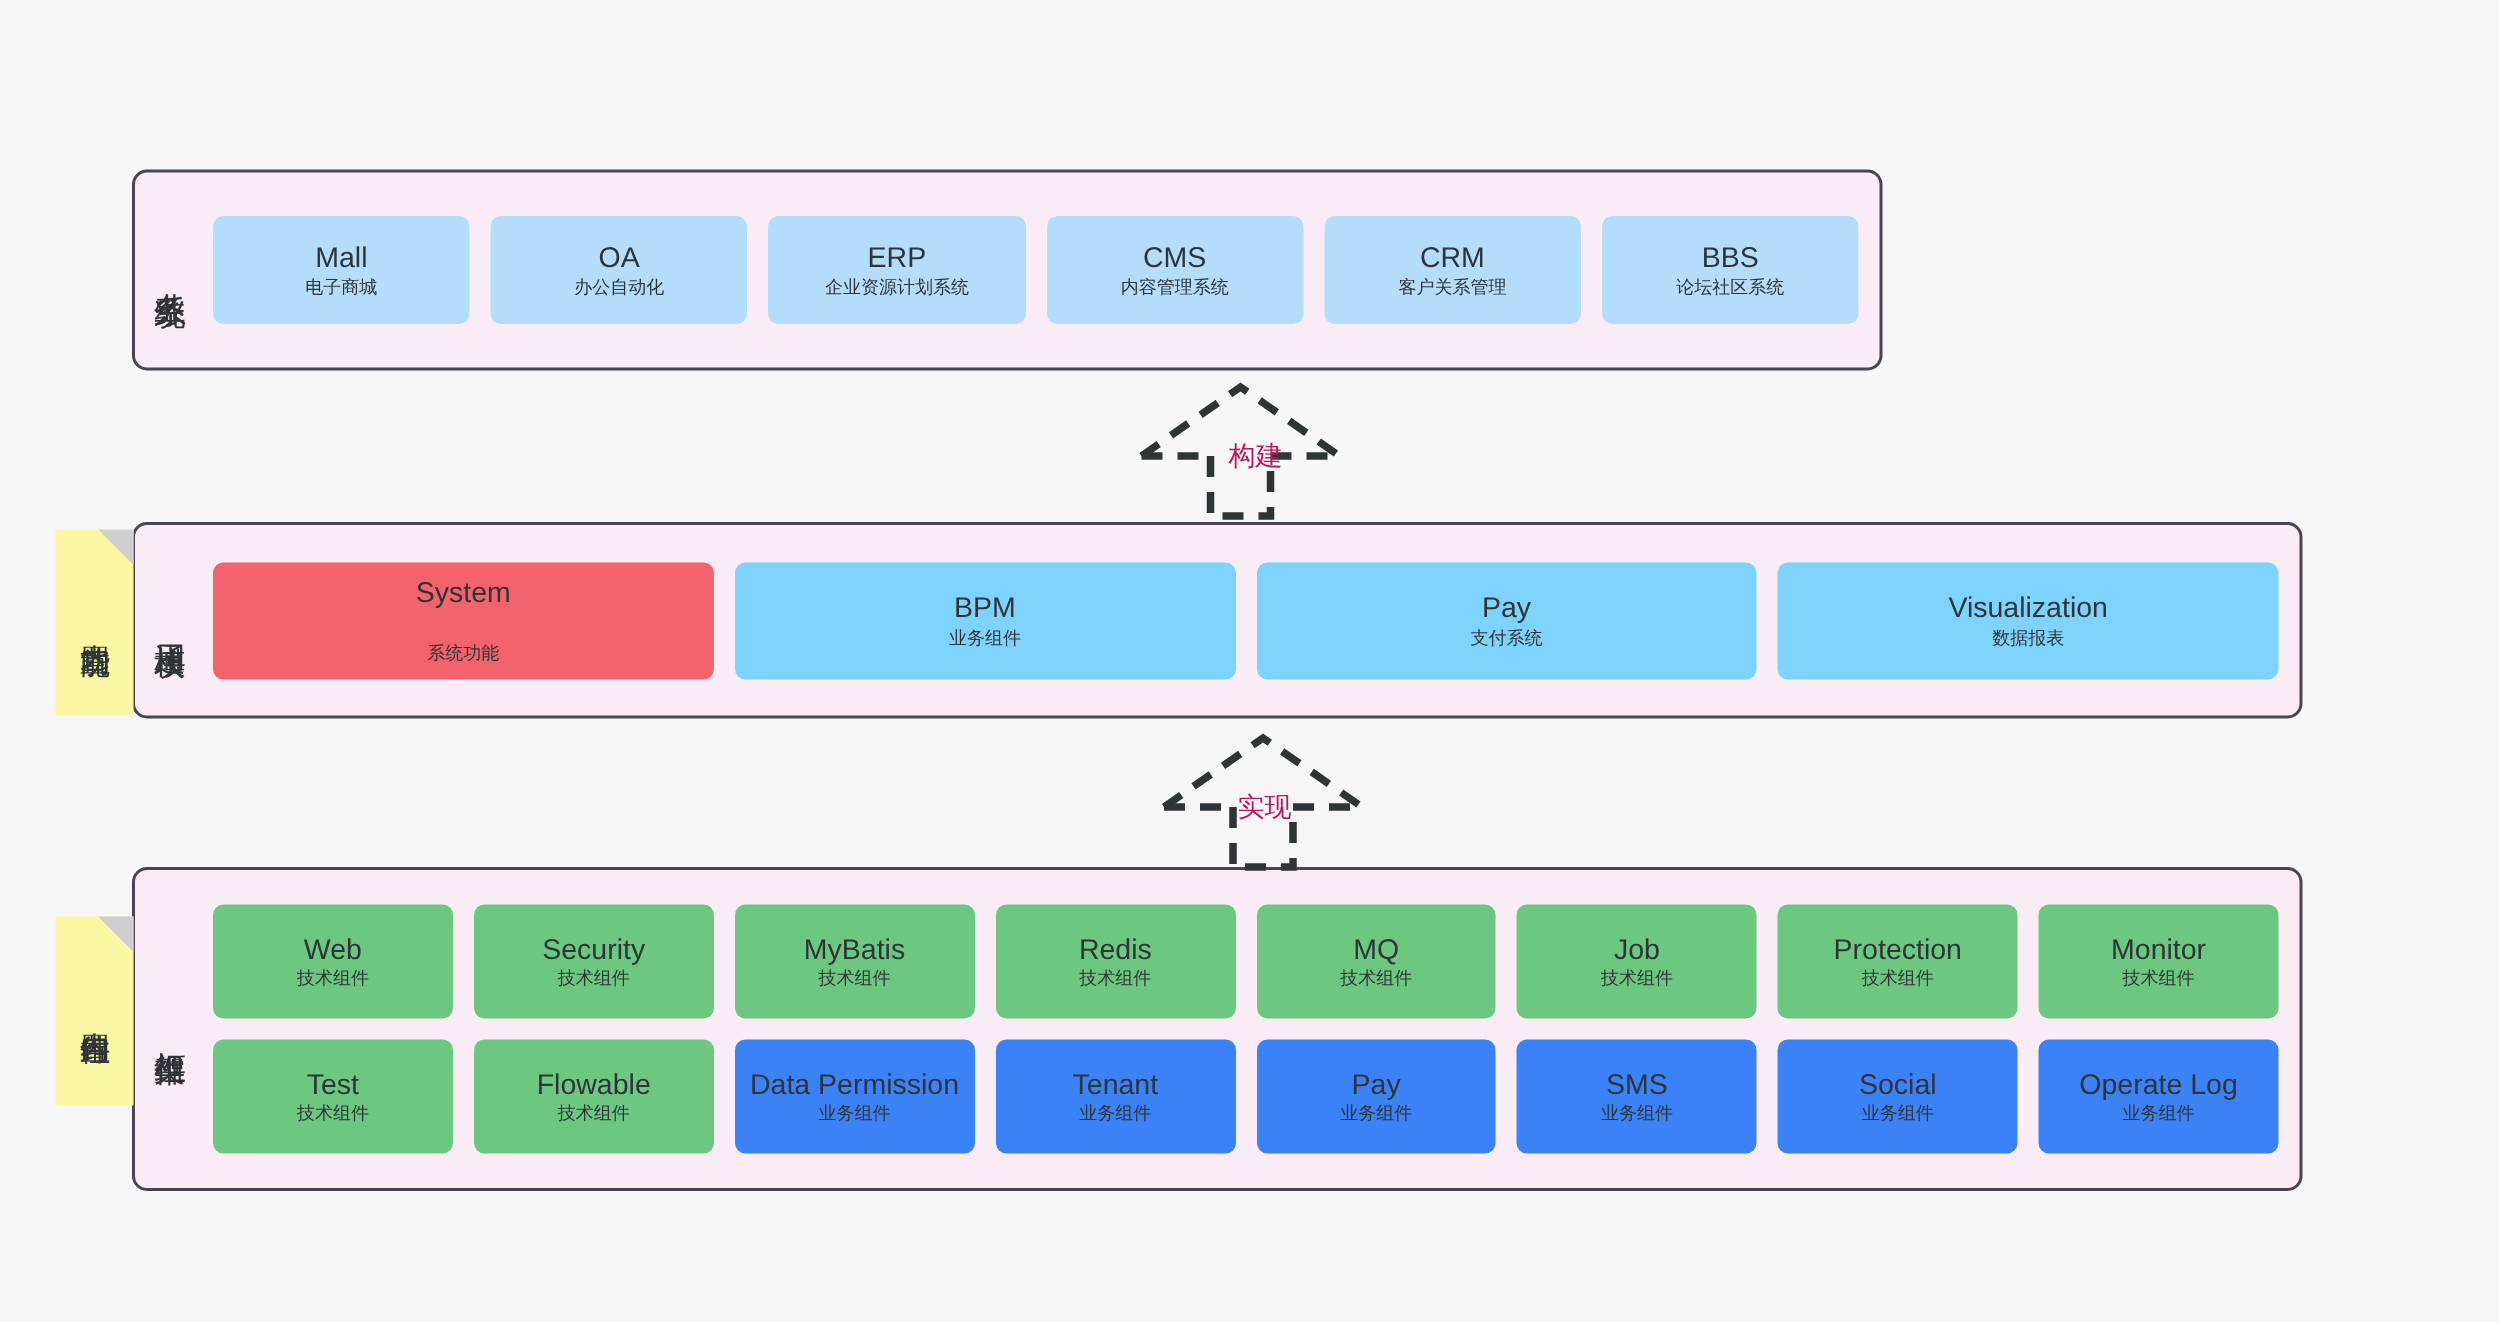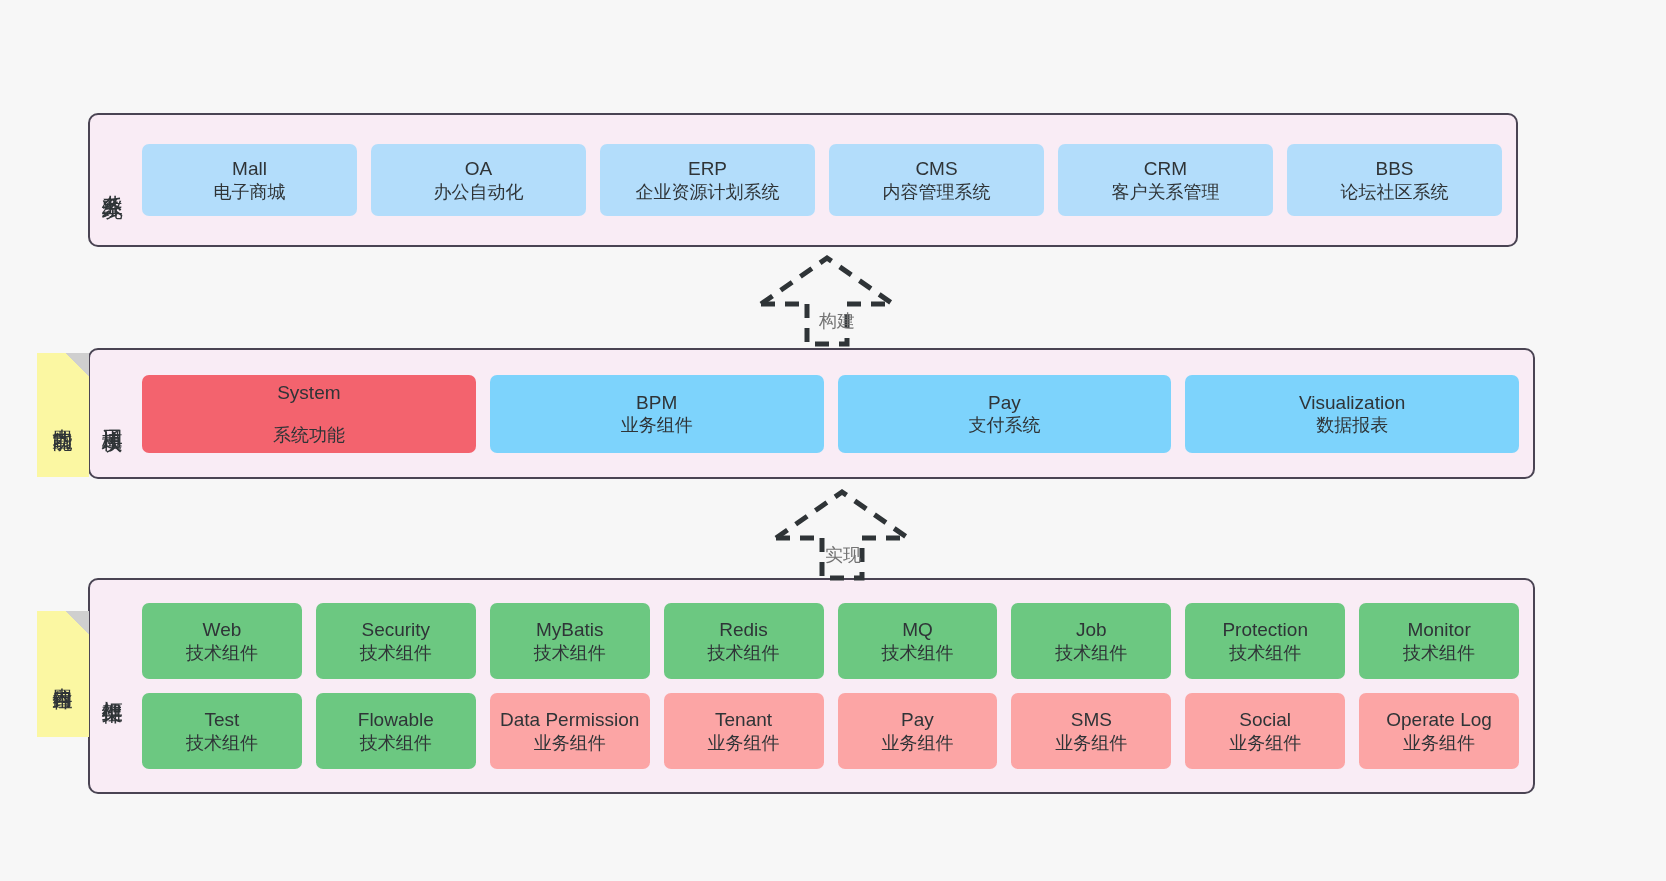--- a/index.html
+++ b/index.html
@@ -71,30 +71,30 @@
     display: flex;
     flex-direction: column;
     align-items: center;
     justify-content: center;
     text-align: center;
     line-height: 1.24;
     padding: 6px 4px;
     box-sizing: border-box;
   }
   .node .t-en { font-size: 19px; }
-  .node .t-cn { font-size: 18px; }
+  .node .t-cn { font-size: 12px; }
 
   .blue  { background: #b3ddfb; }
   .red   { background: #f3636e; gap: 20px; }
   .pink  { background: #7dd3fc; }
   .green { background: #6cc881; }
-  .lgreen{ background: #fca5a5; }
-
-  
-  #band-business { left: 88px;  top: 113px; width: 1430px; height: 134px; }
+  .lgreen{ background: #3b82f6; }
+
+  
+  #band-business { left: 88px;  top: 113px; width: 1167px; height: 134px; }
   #band-common   { left: 88px;  top: 348px; width: 1447px; height: 131px; }
   #band-framework{ left: 88px;  top: 578px; width: 1447px; height: 216px; }
 
   #band-business .node  { height: 72px; }
   #band-common   .node  { height: 78px; }
   #band-framework .node { height: 76px; }
 
   
   .sticky {
     position: absolute;
@@ -130,25 +130,24 @@
     height: 96px;
     z-index: 2;
   }
   #connector-build     { left: 745px; top: 252px; }
   #connector-implement { left: 760px; top: 486px; }
 
   .connector svg { display: block; }
   .connector-label {
     position: absolute;
     font-size: 18px;
-    color: #737373;
+    color: #be185d;
     background: transparent;
     white-space: nowrap;
     user-select: none;
-    margin-top: 17px;
   }
   #connector-build .connector-label     { left: 74px; top: 40px; }
   #connector-implement .connector-label { left: 65px; top: 40px; text-align: center; }
 </style>
 </head>
 <body>
 
 <div class="band" id="band-business">
   <div class="band-label">业务系统</div>
   <div class="band-body">

